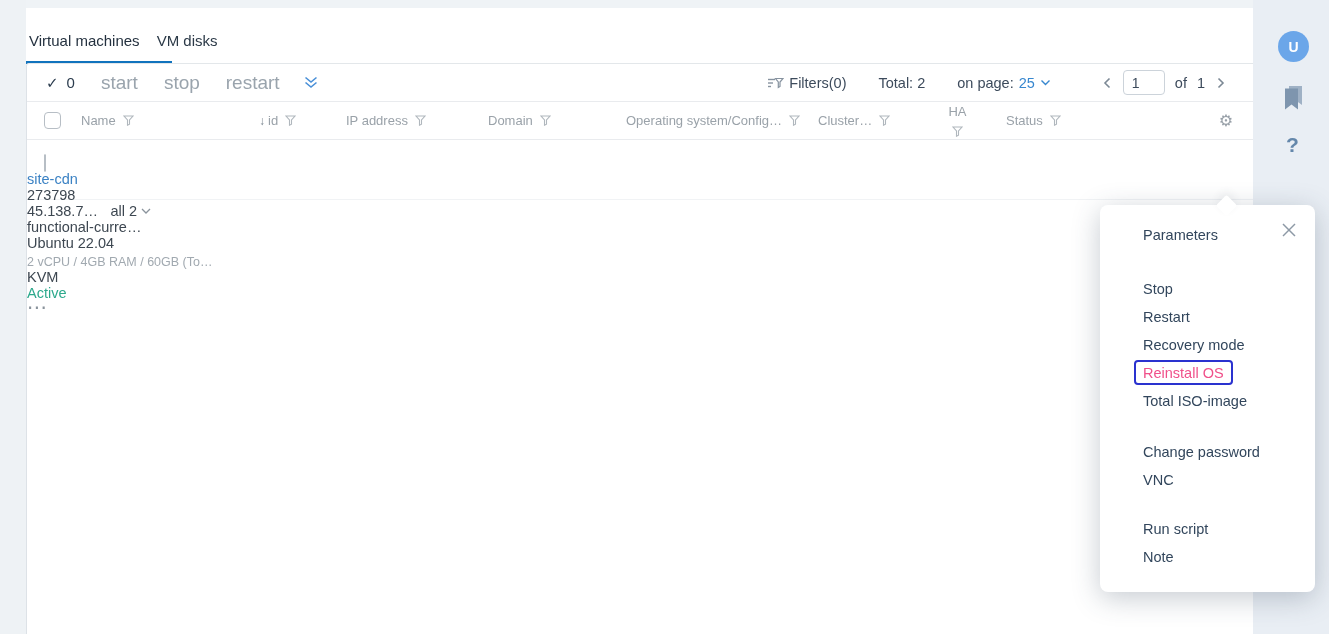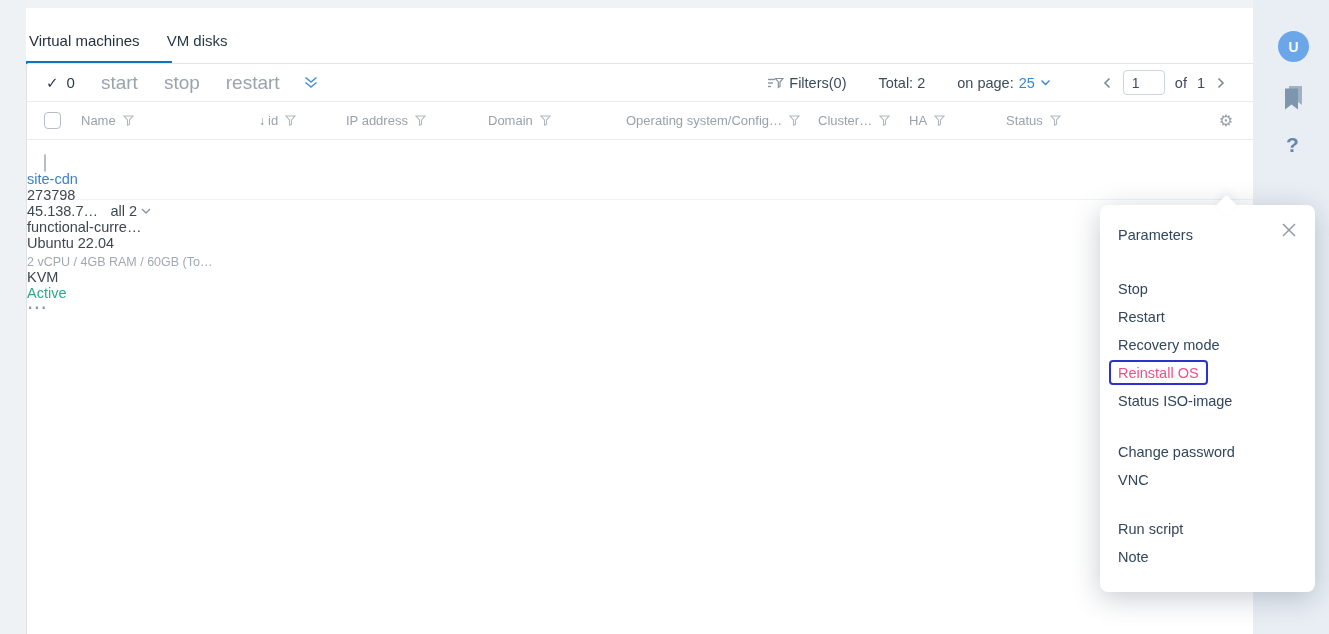--- a/index.html
+++ b/index.html
@@ -6,21 +6,21 @@
   html,body { width:1329px; height:634px; }
   body {
     font-family:"Liberation Sans","DejaVu Sans",sans-serif;
     background:#ffffff; position:relative; overflow:hidden;
     color:#3d4751;
   }
   .top-strip { position:absolute; left:0; top:0; width:1329px; height:8px; background:#eff3f6; }
   .left-gutter { position:absolute; left:0; top:0; width:26px; height:634px; background:#eef2f5; }
 
   
-  .tabs { position:absolute; left:27px; top:24px; height:38px; display:flex; gap:23px; }
+  .tabs { position:absolute; left:27px; top:24px; height:38px; display:flex; gap:13px; }
   .tab { font-size:15px; color:#24313f; padding:8px 2px; cursor:pointer; position:relative; }
   .tab.active { font-weight:700; font-weight:500; }
   .tab.active::after { content:""; position:absolute; left:-1px; right:-30px; bottom:-2px; height:3px; background:#1173bd; }
   .tab.inactive { color:#2b3947; }
 
   
   .card { position:absolute; left:26px; top:63px; width:1227px; height:571px;
           background:#fff; border-left:1px solid #dde2e7; border-top:1px solid #e3e7ea; border-radius:3px 0 0 0; }
 
   
@@ -44,21 +44,21 @@
   
   .thead { height:38px; display:flex; align-items:center; border-bottom:1px solid #e9ebee; font-size:13px; color:#9aa2a9; }
   .trow  { height:60px; display:flex; align-items:flex-start; border-bottom:1px solid #f1f3f5; font-size:14.5px; padding-top:15px;flex-direction:column; }
   .col-check   { width:54px;  padding-left:17px; }
   .col-name    { width:178px; }
   .col-id      { width:87px;  }
   .col-ip      { width:142px; display:flex; align-items:center; }
   .col-domain  { width:138px; }
   .col-os      { width:192px; }
   .col-cluster { width:91px;  }
-  .col-ha      { width:97px;  }
+  .col-ha      { width:97px;flex-direction:column;  }
   .col-status  { width:145px; }
   .col-actions { flex:1; display:flex; justify-content:flex-end; padding-right:20px; }
   .hcell { display:flex; align-items:center; gap:7px; }
   .checkbox { width:17px; height:17px; border:1px solid #b7bec5; border-radius:4px; background:#fff; cursor:pointer; }
   .thead .col-check { display:flex; align-items:center; }
   .thead .col-check .checkbox { margin-top:0; }
   .trow .checkbox { margin-top:2px; }
   .sort-arrow { color:#7c8791; font-size:12px; margin-right:1px; }
   .link { color:#3b82c4; cursor:pointer; }
   .cell-dark { color:#3d4751; }
@@ -78,21 +78,21 @@
 
   
   .popup { position:absolute; left:1100px; top:205px; width:215px; height:387px; background:#fff;
            border-radius:8px; box-shadow:0 6px 28px rgba(50,70,90,0.28); z-index:20; padding-top:16px; }
   .popup-arrow { position:absolute; left:119px; top:-7px; width:15px; height:15px; background:#fff;
                  transform:rotate(45deg); border-radius:2px; box-shadow:-3px -3px 8px rgba(50,70,90,0.07); }
   .menu-group { margin-bottom:0; }
   .mg1 { margin-bottom:26px; }
   .mg2 { margin-bottom:23px; }
   .mg3 { margin-bottom:21px; }
-  .menu-item { height:28px; line-height:28px; padding-left:18px; font-size:14.5px; color:#32465c; cursor:pointer; }
+  .menu-item { height:28px; line-height:28px; padding-left:43px; font-size:14.5px; color:#32465c; cursor:pointer; }
   .hl-box { display:inline-block; border:2px solid #2a32cf; border-radius:4px; padding:0 7px;
             margin-left:-9px; height:25px; line-height:22px; color:#f0508a; }
   .close-x { position:absolute; right:18px; top:17px; cursor:pointer; display:flex; }
 </style>
 </head>
 <body>
 
 <div class="top-strip"></div>
 <div class="left-gutter"></div>
 
@@ -260,21 +260,21 @@
 
   <div class="menu-group mg1">
     <div class="menu-item">Parameters</div>
   </div>
 
   <div class="menu-group mg2">
     <div class="menu-item">Stop</div>
     <div class="menu-item">Restart</div>
     <div class="menu-item">Recovery mode</div>
     <div class="menu-item"><span class="hl-box">Reinstall OS</span></div>
-    <div class="menu-item">Status ISO-image</div>
+    <div class="menu-item">Total ISO-image</div>
   </div>
 
   <div class="menu-group mg3">
     <div class="menu-item">Change password</div>
     <div class="menu-item">VNC</div>
   </div>
 
   <div class="menu-group">
     <div class="menu-item">Run script</div>
     <div class="menu-item">Note</div>

